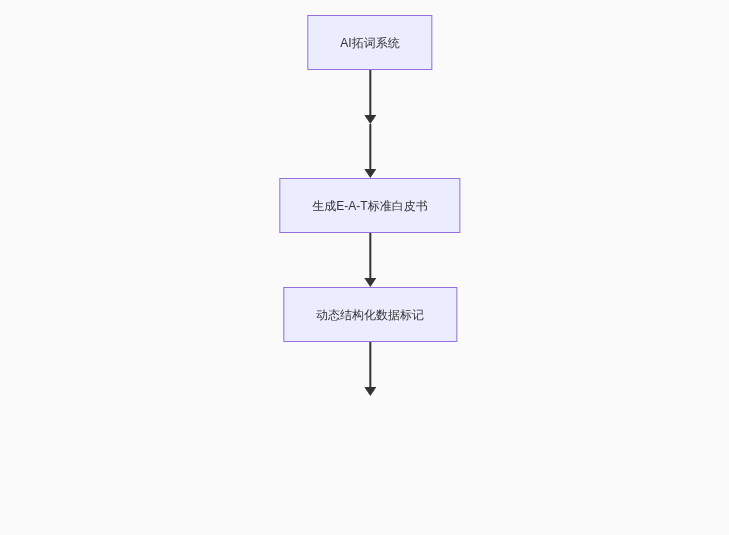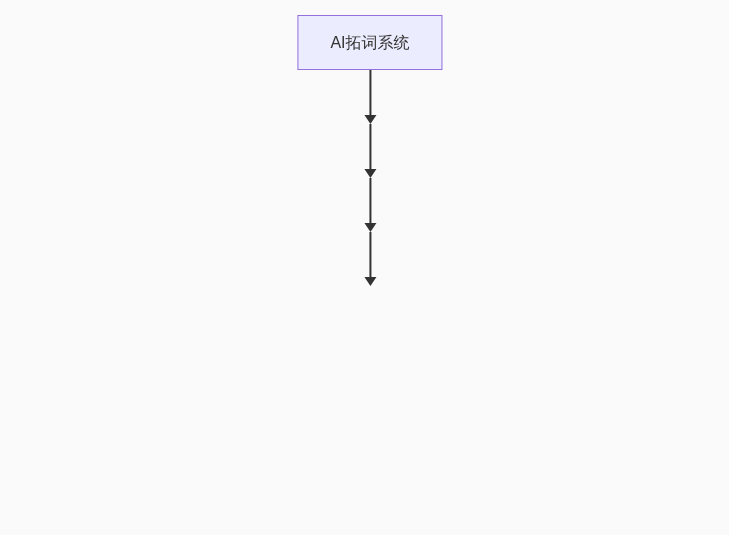--- a/index.html
+++ b/index.html
@@ -39,21 +39,21 @@
   .node {
     box-sizing: border-box;
     height: 55px;
     display: flex;
     align-items: center;
     justify-content: center;
     padding: 0 32px;
     background: var(--node-fill);
     border: 1px solid var(--node-border);
     color: var(--text-color);
-    font-size: 16px;
+    font-size: 12px;
     line-height: 1;
     white-space: nowrap;
   }
   .node-label {
     display: inline-block;
   }
   .arrow {
     height: 54px;
     display: flex;
     flex-direction: column;
@@ -81,22 +81,28 @@
         <span class="node-label">AI拓词系统</span>
       </div>
       <div class="arrow">
         <div class="arrow-shaft"></div>
         <div class="arrow-head"></div>
       </div>
       <div class="arrow">
         <div class="arrow-shaft"></div>
         <div class="arrow-head"></div>
       </div>
+      <div class="node">
+        <span class="node-label">生成E-A-T标准白皮书</span>
+      </div>
       <div class="arrow">
         <div class="arrow-shaft"></div>
         <div class="arrow-head"></div>
+      </div>
+      <div class="node">
+        <span class="node-label">动态结构化数据标记</span>
       </div>
       <div class="arrow">
         <div class="arrow-shaft"></div>
         <div class="arrow-head"></div>
       </div>
     </div>
 </div>
 
 </body></html>

